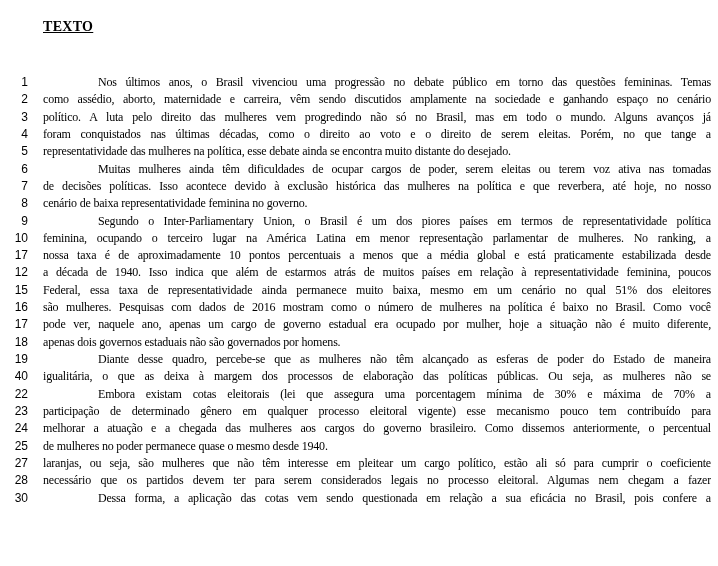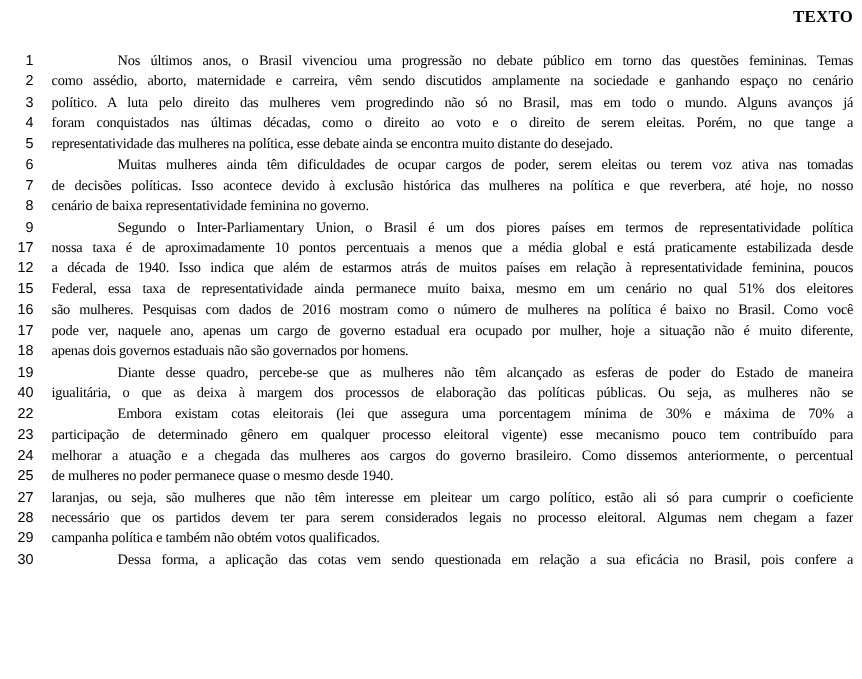--- a/index.html
+++ b/index.html
@@ -8,28 +8,29 @@
     position: relative;
     width: 718px;
     height: 566px;
     background: #ffffff;
     color: #000000;
     font-family: "Liberation Serif", "DejaVu Serif", serif;
     overflow: hidden;
   }
   .title {
     position: absolute;
-    top: 7px;
+    top: 19px;
     left: 43px;
     width: 668px;
-    text-align: right;
+    text-align: left;
     font-size: 14px;
     font-weight: bold;
     letter-spacing: 0.3px;
     font-family: "Liberation Serif", "DejaVu Serif", serif;
+    text-decoration: underline;
   }
   .lines {
     position: absolute;
     top: 42px;
     left: 0;
     width: 718px;
   }
   .line {
     display: flex;
     align-items: baseline;
@@ -44,20 +45,21 @@
     color: #000000;
   }
   .txt {
     margin-left: 15px;
     width: 668px;
     font-size: 12px;
     line-height: 17.32px;
     letter-spacing: -0.2px;
     white-space: nowrap;
     overflow: hidden;
+    margin-top: 32px;
   }
   .txt.just {
     text-align: justify;
     text-align-last: justify;
   }
   .txt.indent {
     padding-left: 55px;
   }
 </style>
 </head>
@@ -94,20 +96,24 @@
         <span class="num">7</span>
         <span class="txt just">de decisões políticas. Isso acontece devido à exclusão histórica das mulheres na política e que reverbera, até hoje, no nosso</span>
       </div>
       <div class="line">
         <span class="num">8</span>
         <span class="txt">cenário de baixa representatividade feminina no governo.</span>
       </div>
       <div class="line">
         <span class="num">9</span>
         <span class="txt indent just">Segundo o Inter-Parliamentary Union, o Brasil é um dos piores países em termos de representatividade política</span>
+      </div>
+      <div class="line">
+        <span class="num">10</span>
+        <span class="txt just">feminina, ocupando o terceiro lugar na América Latina em menor representação parlamentar de mulheres. No ranking, a</span>
       </div>
       <div class="line">
         <span class="num">17</span>
         <span class="txt just">nossa taxa é de aproximadamente 10 pontos percentuais a menos que a média global e está praticamente estabilizada desde</span>
       </div>
       <div class="line">
         <span class="num">12</span>
         <span class="txt just">a década de 1940. Isso indica que além de estarmos atrás de muitos países em relação à representatividade feminina, poucos</span>
       </div>
       <div class="line">
@@ -152,21 +158,17 @@
       </div>
       <div class="line">
         <span class="num">27</span>
         <span class="txt just">laranjas, ou seja, são mulheres que não têm interesse em pleitear um cargo político, estão ali só para cumprir o coeficiente</span>
       </div>
       <div class="line">
         <span class="num">28</span>
         <span class="txt just">necessário que os partidos devem ter para serem considerados legais no processo eleitoral. Algumas nem chegam a fazer</span>
       </div>
       <div class="line">
-        <span class="num">29</span>
-        <span class="txt">campanha política e também não obtém votos qualificados.</span>
-      </div>
-      <div class="line">
         <span class="num">30</span>
         <span class="txt indent just">Dessa forma, a aplicação das cotas vem sendo questionada em relação a sua eficácia no Brasil, pois confere a</span>
       </div>
     </div>
 </div>
 
 </body></html>

